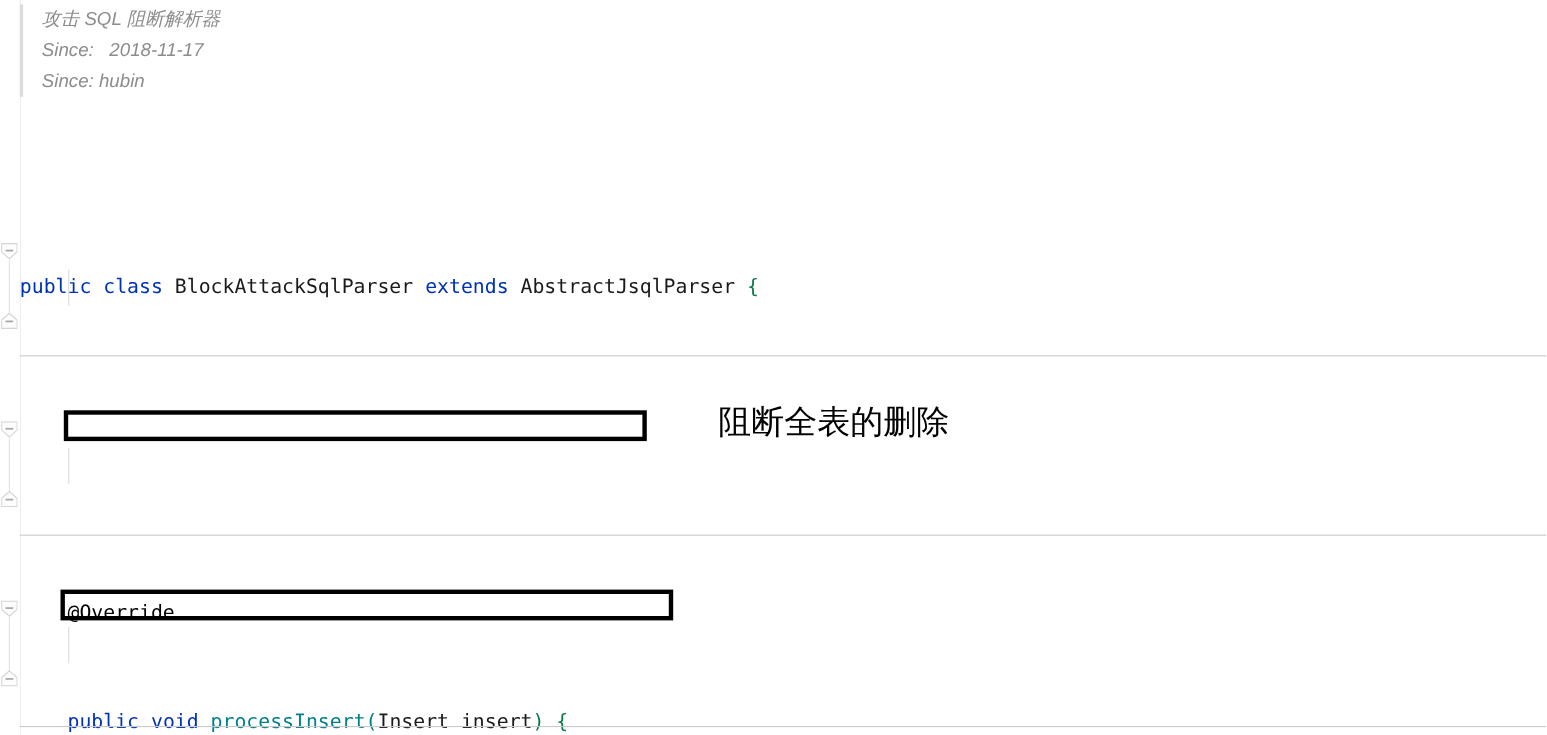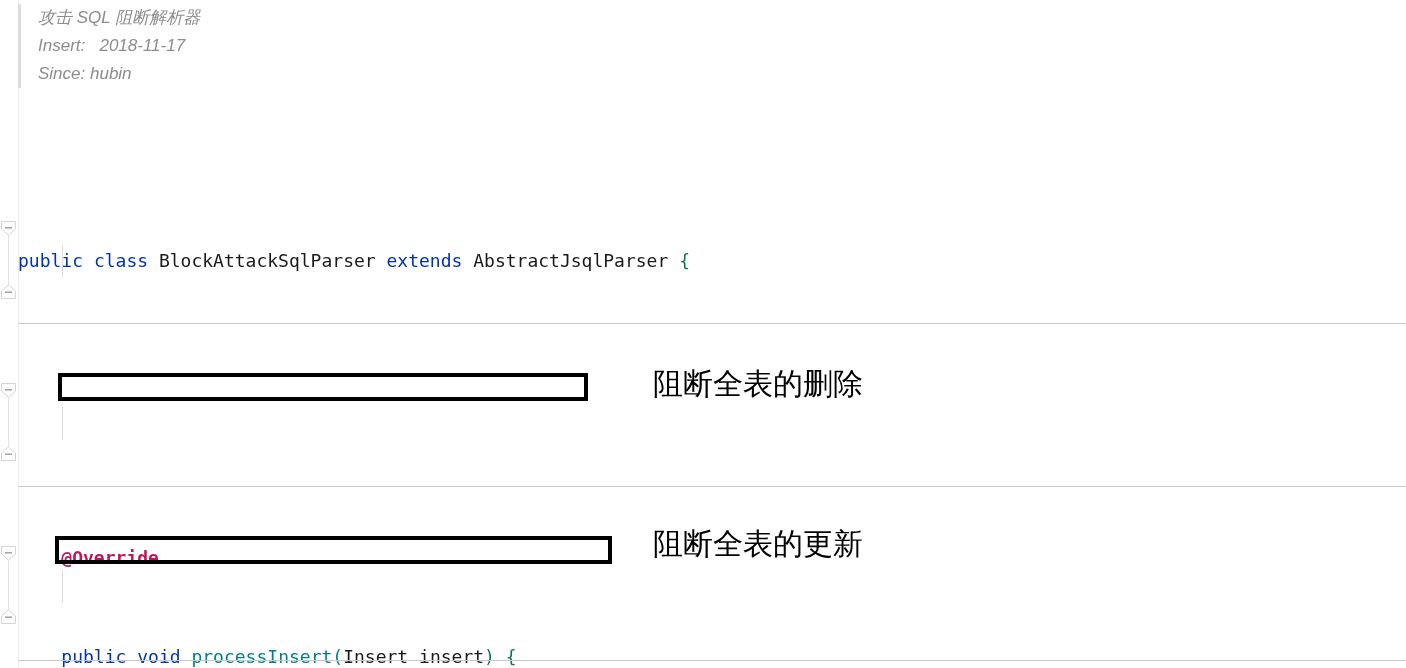--- a/index.html
+++ b/index.html
@@ -81,21 +81,21 @@
   }
   .code-line {
     height: 33px;
     line-height: 33px;
     white-space: pre;
     position: relative;
   }
 
   
   .kw      { color: #0033b3; font-weight: 500; }
-  .anno    { color: #be185d; font-weight: bold; }
+  .anno    { color: #000000; }
   .method  { color: #00808a; text-align: right; }
   .type    { color: #1a1a1a; }
   .ident   { color: #1a1a1a; }
   .brace   { color: #0a7a4a; }
   .paren   { color: #00808a; }
 
   
   .indent-guide {
     position: absolute;
     width: 1px;
@@ -175,21 +175,21 @@
     <div class="fold-marker" style="top:609px;">
       <svg width="15" height="15" viewBox="0 0 15 15">
         <path d="M0.5 14.5 H14.5 V7 L7.5 0.8 L0.5 7 Z" fill="#fdfdfd" stroke="#d4d4d4" stroke-width="1"></path>
         <rect x="4" y="7.4" width="7" height="1.6" fill="#a8a8a8"></rect>
       </svg>
     </div>
   </div>
 
   <div class="doc-block">
     <div class="doc-line">攻击 SQL 阻断解析器</div>
-    <div class="doc-line"><span>Insert:</span>   <span>2018-11-17</span></div>
+    <div class="doc-line"><span>Since:</span>   <span>2018-11-17</span></div>
     <div class="doc-line">Since: hubin</div>
   </div>
 
   <div class="code">
 
     
     <div class="code-line"><span class="kw">public</span> <span class="kw">class</span> <span class="type">BlockAttackSqlParser</span> <span class="kw">extends</span> <span class="type">AbstractJsqlParser</span> <span class="brace">{</span></div>
 
     <div class="code-line"> </div>
 
@@ -221,15 +221,14 @@
   <div class="indent-guide" style="left:62px; top:570px; height:33px;"></div>
 
   <div class="separator" style="top:323px;"></div>
   <div class="separator" style="top:486px;"></div>
   <div class="separator" style="top:660px;"></div>
 
   <div class="hl-box" style="left:58px; top:373px; width:530px; height:28px;"></div>
   <div class="hl-box" style="left:55px; top:536px; width:557px; height:28px;"></div>
 
   <div class="cn-note" style="left:653px; top:364px;">阻断全表的删除</div>
-  <div class="cn-note" style="left:653px; top:524px;">阻断全表的更新</div>
 
 </div>
 
 </body></html>

